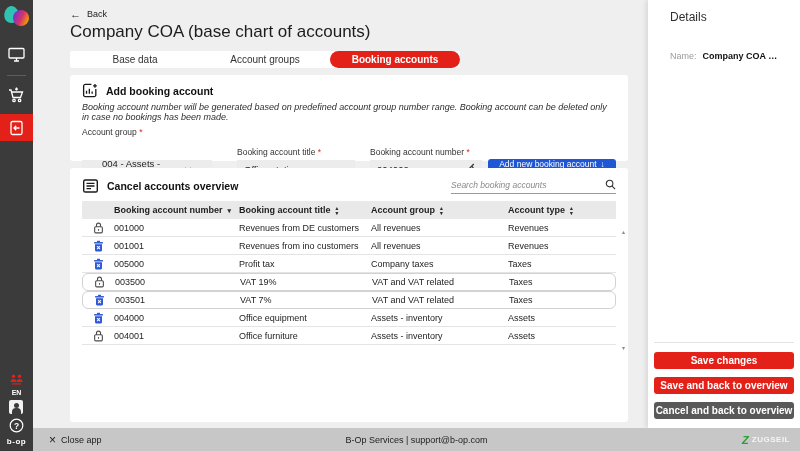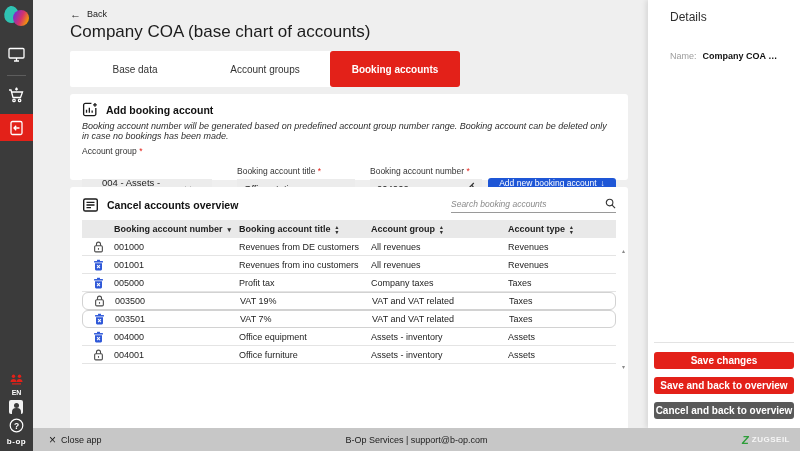--- a/index.html
+++ b/index.html
@@ -24,23 +24,23 @@
   .lang { color:#fff; font-size:7px; font-weight:700; }
   .avatar { width:14px; height:14px; background:#f2f2f2; border-radius:2px; position:relative; overflow:hidden; }
   .avatar .head { position:absolute; left:4.5px; top:2.5px; width:5px; height:5px; border-radius:50%; background:#3b3b3b; }
   .avatar .body { position:absolute; left:2.5px; top:8px; width:9px; height:6px; border-radius:4px 4px 0 0; background:#3b3b3b; }
   .bop-brand { color:#fff; font-size:8px; font-weight:800; letter-spacing:.5px; }
   
   .main { position:absolute; left:33px; top:0; width:615px; height:428px; background:#efefef; }
   .back-row { margin:9px 0 0 37px; font-size:9px; color:#222; display:flex; gap:6px; align-items:center; }
   .back-arrow { font-size:11px; line-height:9px; }
   .page-title { margin:3px 0 0 37px; font-size:17px; font-weight:400; color:#1c1c1c; }
-  .tabs { margin:9px 0 0 37px; width:390px; height:36px; background:#fff; display:flex; border-radius:2px; }
+  .tabs { margin:9px 0 0 37px; width:390px; height:17px; background:#fff; display:flex; border-radius:2px; }
   .tab { flex:1; display:flex; align-items:center; justify-content:center; font-size:10px; color:#333; cursor:default; }
-  .tab.active { background:#e32119; color:#fff; border-radius:3px; font-weight:700; }
+  .tab.active { background:#e32119; color:#fff; border-radius:10px; font-weight:700; }
   .card { background:#fff; width:558px; margin-left:37px; border-radius:3px; }
   .card1 { margin-top:7px; height:86px; padding:8px 12px; }
   .card2 { margin-top:7px; height:254px; padding:8px 12px; position:relative; }
   .sec-head { display:flex; align-items:center; gap:8px; }
   .sec-title { font-size:10.5px; font-weight:700; color:#111; }
   .desc { font-size:9px; font-style:italic; color:#2e2e2e; margin-top:4px; }
   .form-row { display:flex; margin-top:5px; align-items:flex-end; }
   .field { display:flex; flex-direction:column; }
   .field label { font-size:8.5px; color:#333; margin-bottom:3px; }
   .req { color:#e32119; }

